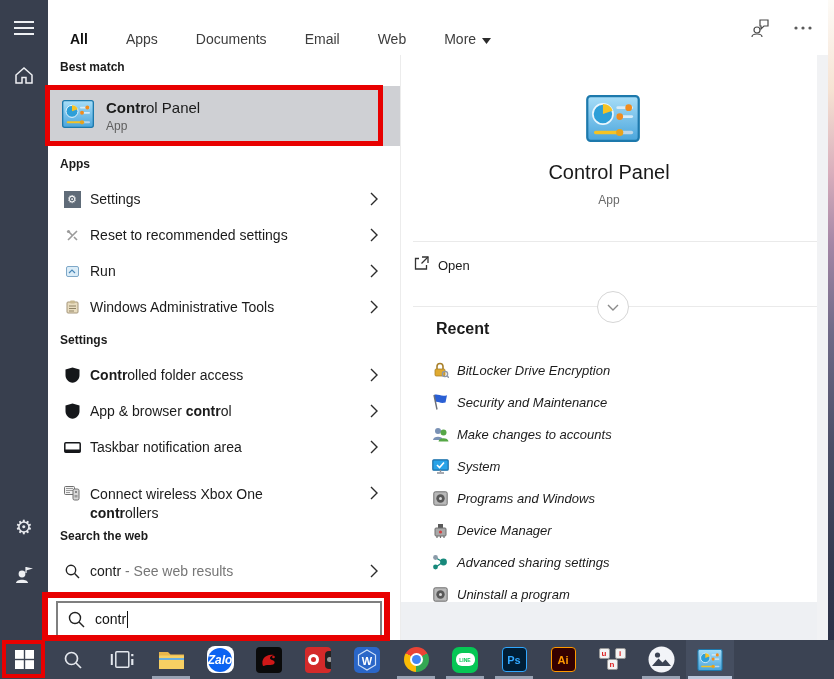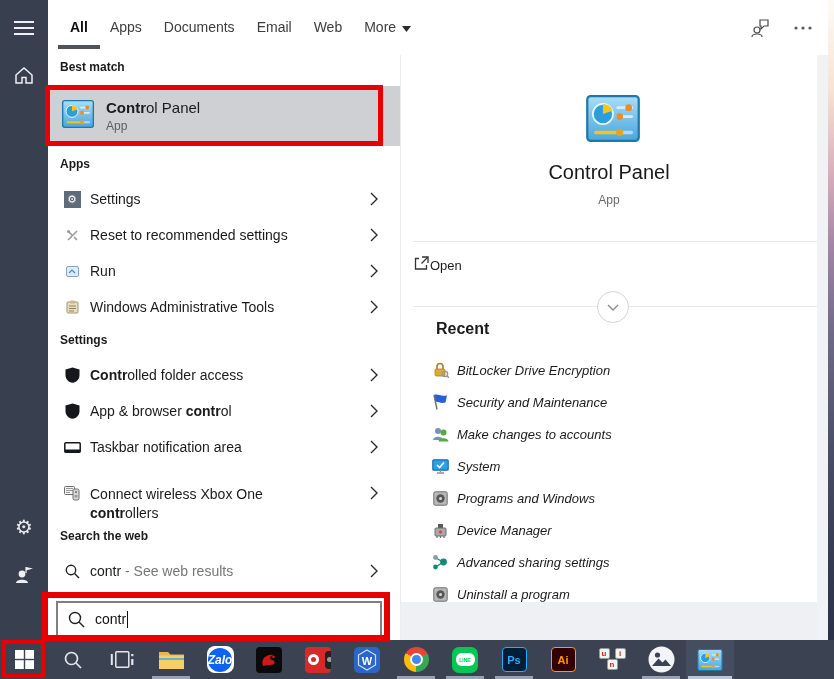--- a/index.html
+++ b/index.html
@@ -4,21 +4,21 @@
 <style>
   html,body{margin:0;padding:0;background:#fff;}
   .screen{position:relative;width:834px;height:679px;background:#fff;overflow:hidden;
           font-family:"Liberation Sans",sans-serif;-webkit-font-smoothing:antialiased;}
   
   .sidebar{position:absolute;left:0;top:0;width:48px;height:640px;background:#383f4e;}
   .sb-btn{position:absolute;left:0;width:48px;height:48px;display:flex;align-items:center;justify-content:center;cursor:pointer;}
   .gear-glyph{font-family:"DejaVu Sans",sans-serif;color:#e8eaee;font-size:20px;line-height:1;}
   
   .topbar{position:absolute;left:48px;top:0;width:780px;height:55px;background:#fff;border-bottom:1px solid #ececec;}
-  .tabs{position:absolute;left:22px;top:0;height:55px;display:flex;}
+  .tabs{position:absolute;left:22px;top:12px;height:55px;display:flex;gap:16px;}
   .tab{position:relative;line-height:55px;font-size:14px;color:#3d3d3d;margin-right:22px;cursor:pointer;white-space:nowrap;}
   .tab.selected{color:#111;font-weight:700;}
   .tab.selected::after{content:"";position:absolute;left:-12px;right:-12px;bottom:6px;height:4px;background:#4f5257;}
   .tab .dd{display:inline-block;margin-left:6px;}
   .top-ico{position:absolute;top:0;height:55px;display:flex;align-items:center;justify-content:center;width:36px;cursor:pointer;}
   
   .left-panel{position:absolute;left:48px;top:55px;width:352px;height:585px;background:#fff;}
   .sec-h{position:absolute;left:12px;font-size:12px;font-weight:700;color:#1b1b1b;}
   .best-item{position:absolute;left:0;top:31px;width:352px;height:60px;background:#cfd0d4;display:flex;align-items:center;cursor:pointer;}
   .best-item .ic{margin-left:14px;}
@@ -40,21 +40,21 @@
   .search-box .val{margin-left:10px;font-size:14px;color:#111;}
   .caret{display:inline-block;width:1px;height:17px;background:#111;vertical-align:-3px;margin-left:1px;}
   
   .right-panel{position:absolute;left:400px;top:55px;width:417px;height:585px;background:#eef0f3;border-left:1px solid #ececec;box-sizing:border-box;}
   .right-white{position:absolute;left:0;top:0;width:416px;height:547px;background:#fff;}
   .hero-ic{position:absolute;left:184px;top:40px;}
   .hero-title{position:absolute;left:0;top:106px;width:416px;text-align:center;font-size:20px;color:#191919;}
   .hero-sub{position:absolute;left:0;top:138px;width:416px;text-align:center;font-size:12px;color:#6a6a6a;}
   .divider{position:absolute;left:12px;right:0;height:1px;background:#eaeaea;}
   .open-row{position:absolute;left:12px;top:195px;width:390px;height:30px;display:flex;align-items:center;cursor:pointer;}
-  .open-row .olb{margin-left:0;font-size:13px;color:#1b1b1b;}
+  .open-row .olb{margin-left:8px;font-size:13px;color:#1b1b1b;}
   .expander{position:absolute;left:196px;top:236px;width:32px;height:32px;border-radius:50%;border:1px solid #d6d6d6;
             background:#fff;display:flex;align-items:center;justify-content:center;cursor:pointer;box-sizing:border-box;}
   .recent-h{position:absolute;left:35px;top:265px;font-size:16px;font-weight:700;color:#1b1b1b;}
   .r-row{position:absolute;left:0;width:416px;height:32px;display:flex;align-items:center;cursor:pointer;font-style:italic;}
   .r-row .ric{width:18px;margin-left:30px;display:flex;justify-content:center;}
   .r-row .rlb{margin-left:8px;font-size:13px;color:#1b1b1b;}
   
   .scroll-track{position:absolute;left:817px;top:55px;width:11px;height:585px;background:#f1f2f4;cursor:pointer;}
   .desktop-sliver{position:absolute;left:828px;top:0;width:6px;height:640px;
     background:linear-gradient(180deg,#fdfbf7 0%,#f6e3d3 14%,#d9aebc 27%,#a487a6 38%,#6f6a87 52%,#4a4e66 70%,#343a50 88%,#2b3147 100%);}

